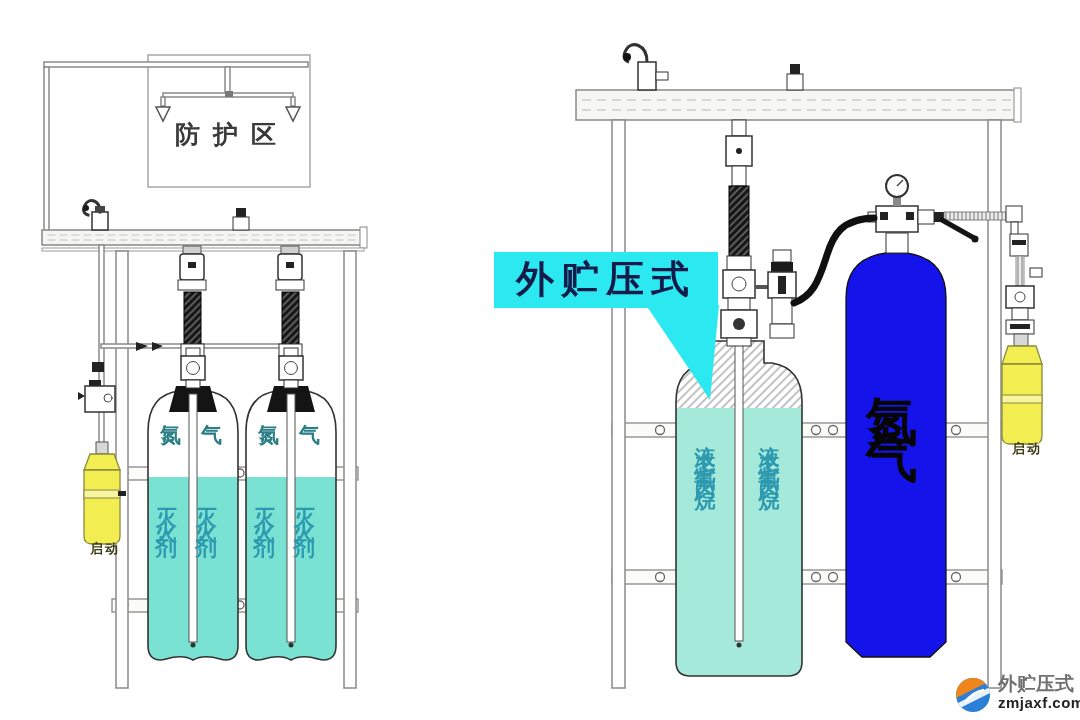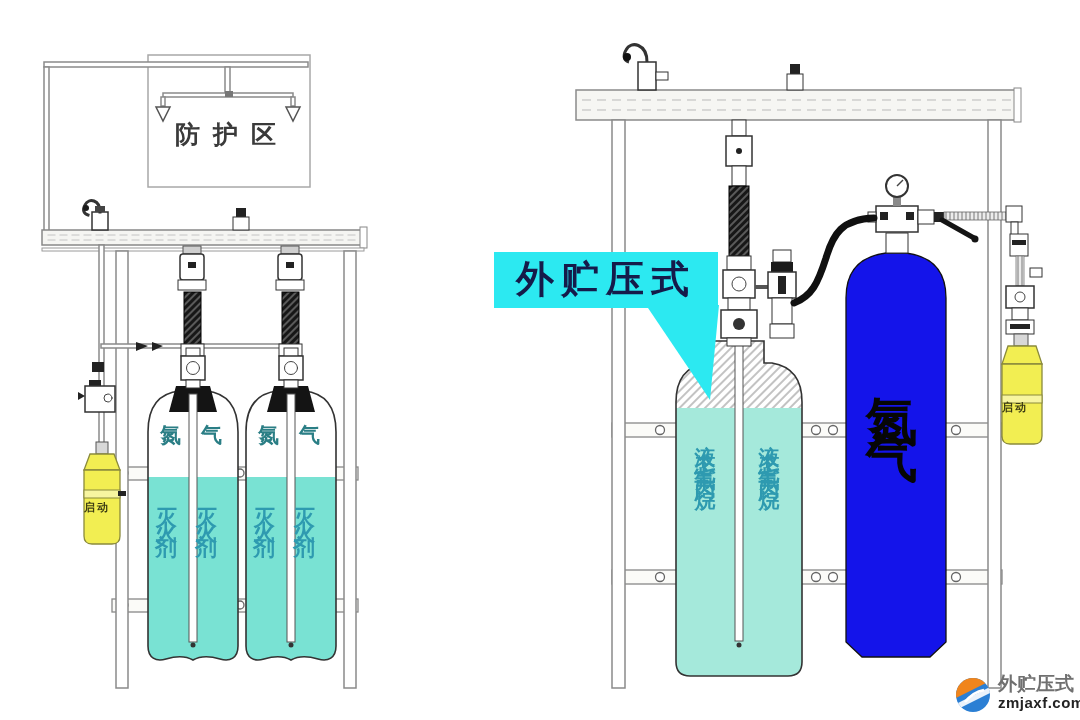--- a/index.html
+++ b/index.html
@@ -10,21 +10,21 @@
   .v{writing-mode:vertical-rl;text-orientation:upright;}
   .pz{width:162px;left:148px;top:122px;text-align:center;font-size:25px;font-weight:700;
       letter-spacing:13px;color:#3a3a3a;padding-left:6px;box-sizing:border-box;}
   .gas{width:94px;top:424px;text-align:center;font-size:21px;font-weight:700;
        letter-spacing:20px;padding-left:14px;box-sizing:border-box;color:#2a7e85;}
   .agentcol{top:490px;font-size:22px;font-weight:700;letter-spacing:13px;color:#2e9ab0;}
   .tankcol{top:428px;font-size:21px;font-weight:700;letter-spacing:9px;color:#2e9ab0;}
   .n2{left:866px;top:356px;font-size:52px;font-weight:700;letter-spacing:34px;color:#060606;}
   .callout-text{left:494px;top:260px;width:224px;text-align:center;font-size:38px;font-weight:700;
       letter-spacing:7px;color:#151b4a;font-family:"Liberation Serif","DejaVu Serif",serif;}
-  .pilot{font-size:11px;font-weight:700;letter-spacing:2px;color:#3c3c14;text-align:left;}
+  .pilot{font-size:13px;font-weight:700;letter-spacing:2px;color:#3c3c14;text-align:right;margin-top:40px;}
   .brand{left:998px;top:674px;font-size:19px;font-weight:700;color:#707070;}
   .domain{left:998px;top:695px;font-size:15px;font-weight:800;color:#232323;letter-spacing:.5px;}
 </style>
 </head>
 <body>
 
 <div class="stage">
 
 <svg width="1080" height="720" viewBox="0 0 1080 720">
   <defs>

